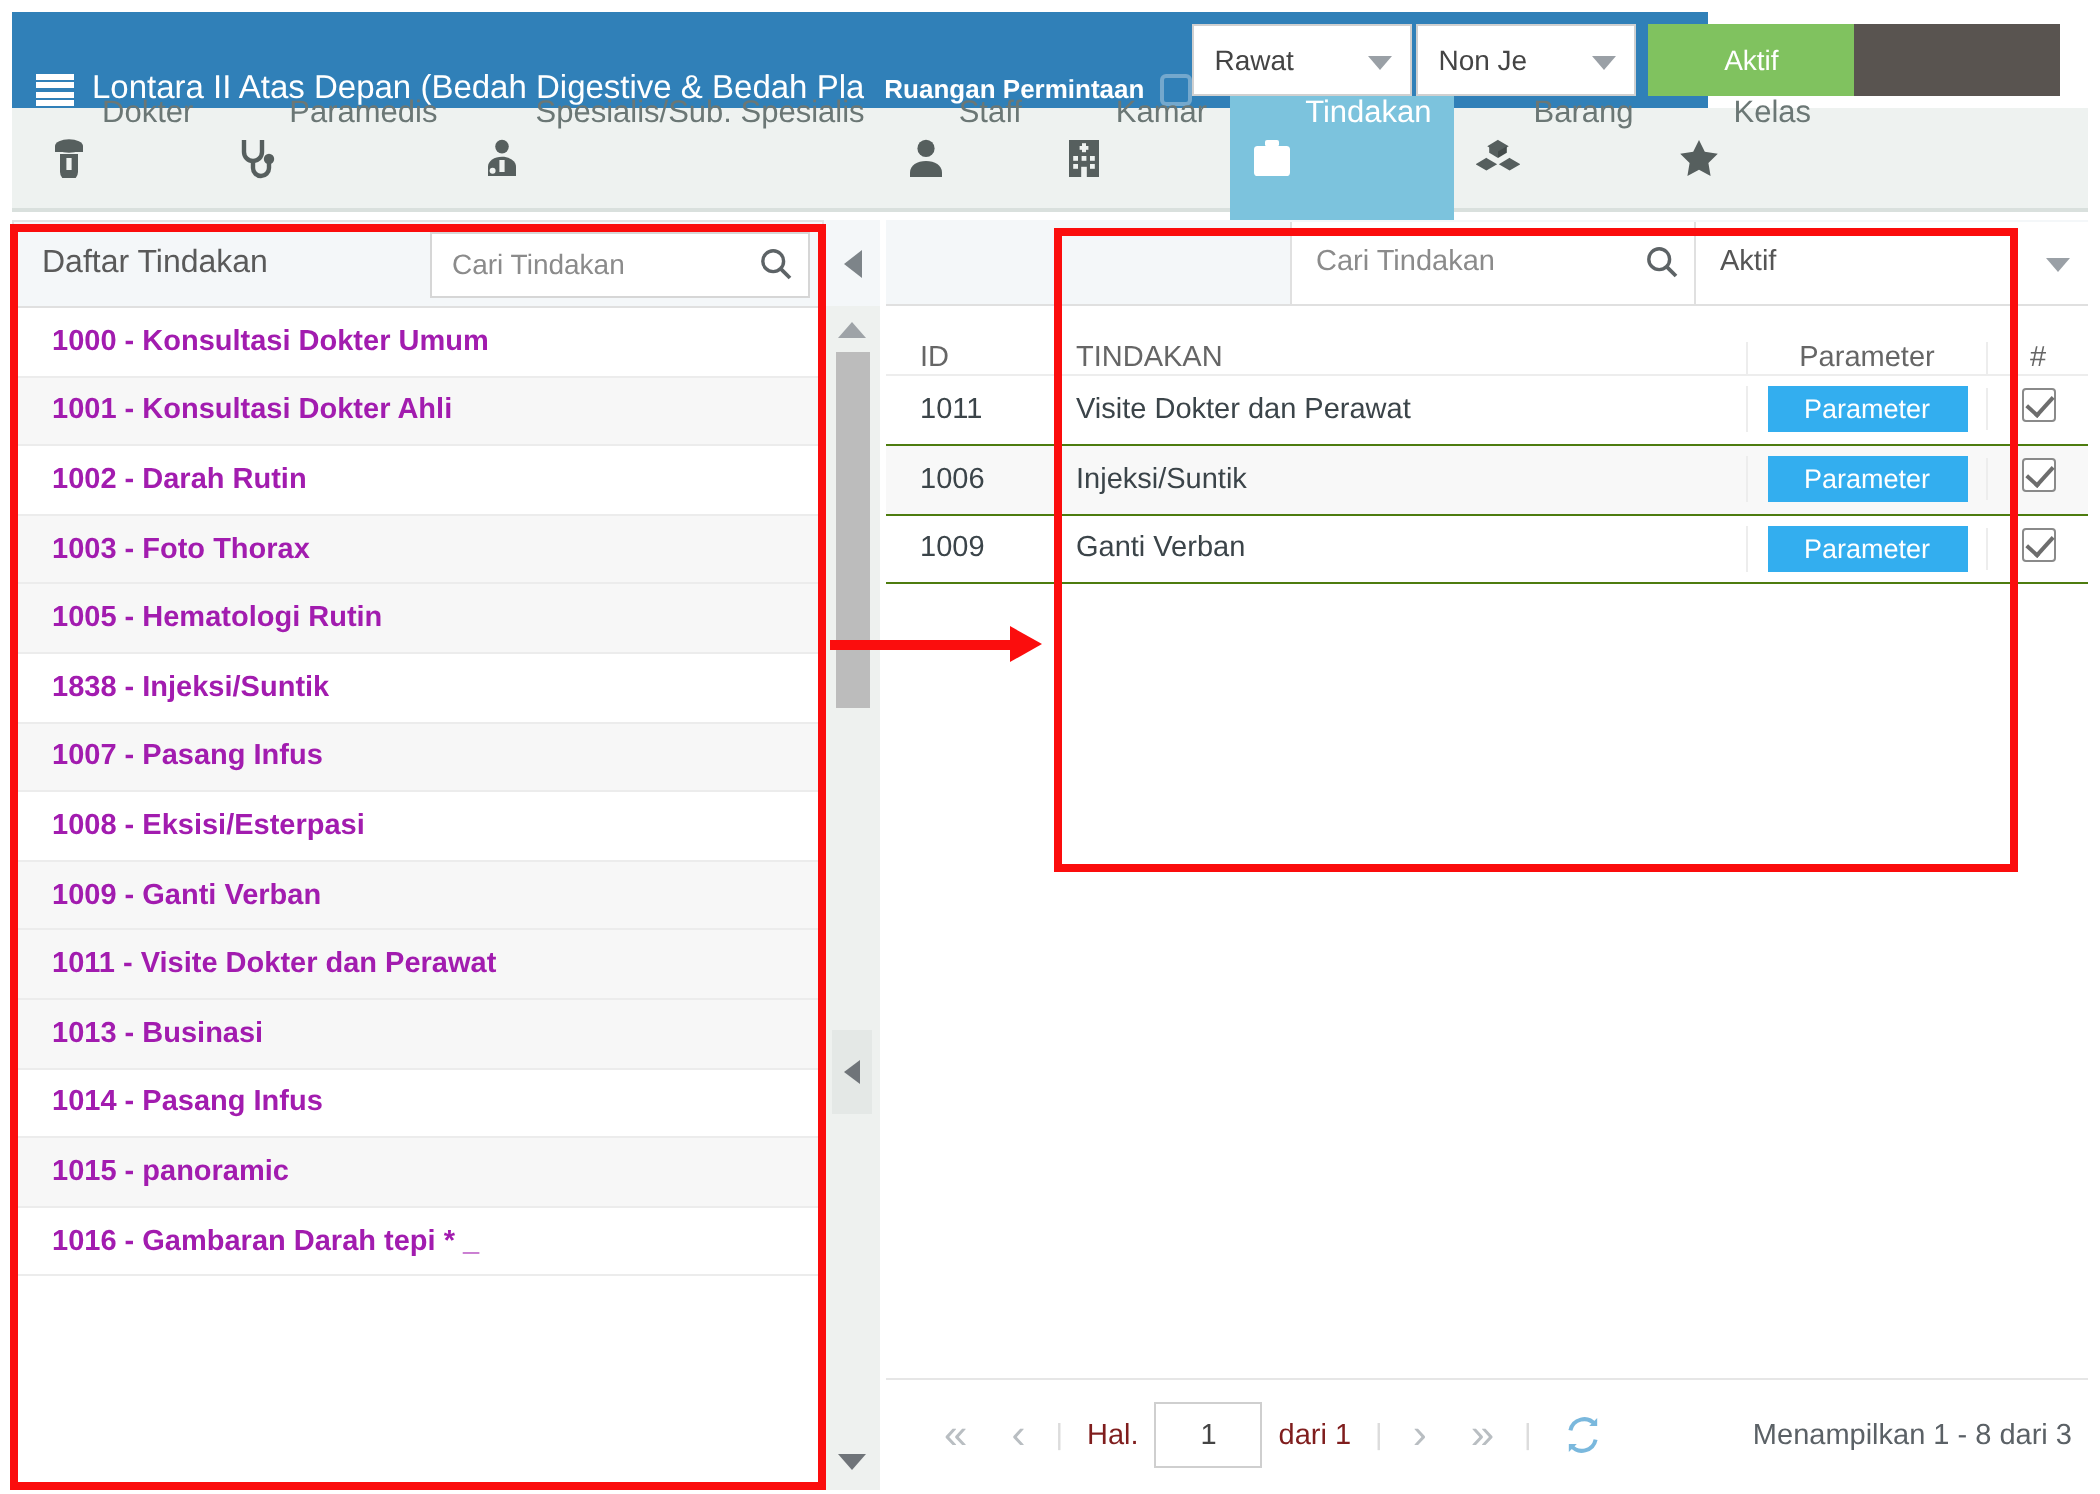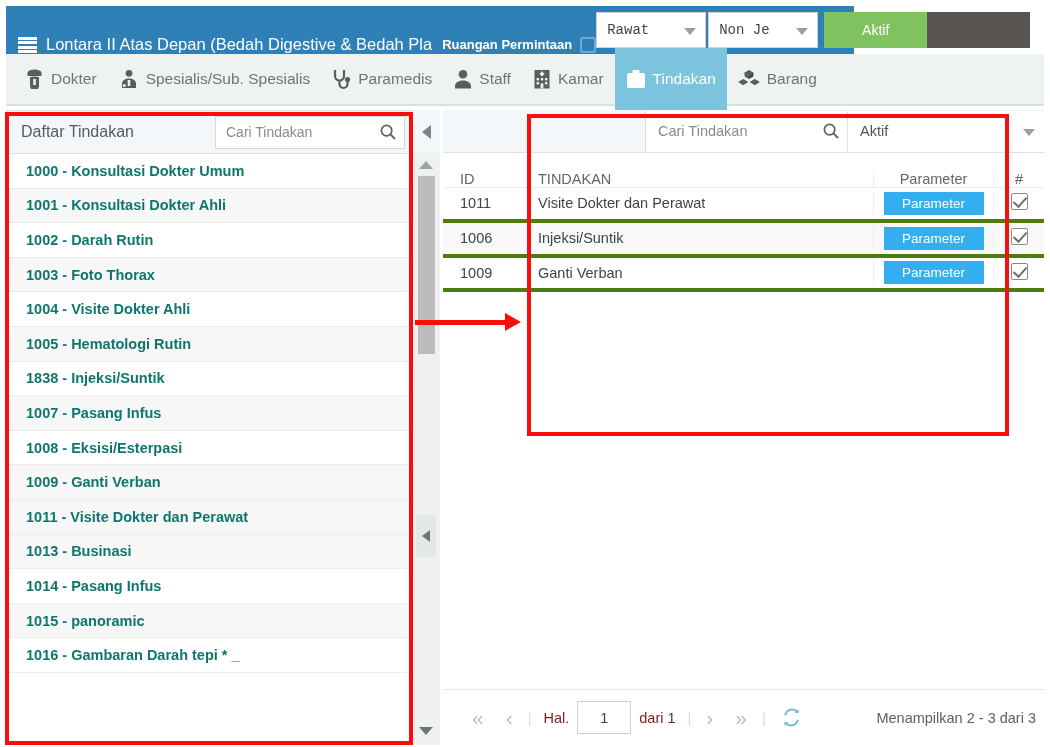--- a/index.html
+++ b/index.html
@@ -34,42 +34,42 @@
   }
   .req-check {
     width: 16px; height: 16px; margin-left: 8px;
     border: 2px solid #74a8cd; border-radius: 3px; background: transparent;
   }
   .hdr-controls { margin-left: auto; display: flex; align-items: center; height: 48px; }
   .hdr-select {
     position: relative; height: 36px; width: 110px; background: #fff;
     border: 1px solid #d0d0d0; display: flex; align-items: center;
     padding: 0 22px 0 10px; font-size: 14px; color: #444; margin-right: 2px;
-    overflow: hidden; white-space: nowrap; font-family: Liberation Mono, monospace;
+    overflow: hidden; white-space: nowrap;
   }
   .caret {
     position: absolute; right: 9px; top: 50%; margin-top: -2px;
     width: 0; height: 0; border-left: 6px solid transparent;
     border-right: 6px solid transparent; border-top: 7px solid #9aa0a6;
   }
   .btn-aktif {
     height: 36px; width: 103px; background: #80c25f; color: #fff;
     font-size: 14px; display: flex; align-items: center; justify-content: center;
     border: none; margin-left: 4px;
   }
   .btn-dark { height: 36px; width: 103px; background: #595450; border: none; }
 
   
   .tabbar {
     position: absolute; left: 6px; top: 54px; width: 1038px; height: 52px;
     background: #eef2f0; display: flex; align-items: center; padding-left: 8px;
     border-bottom: 2px solid #d9e0dd;
   }
   .tab {
-    display: flex; align-items: center; height: 62px; padding: 0 11px;
+    display: flex; height: 62px; padding: 0 11px;
     color: #6b7775; font-size: 15.5px; white-space: nowrap;
   }
   .tab .tico { margin-right: 7px; display: flex; align-items: center; }
   .tab.active { background: #7cc3dd; color: #ffffff; }
   .tab.active .tico svg * { fill: #ffffff; }
 
   
   .left-panel {
     position: absolute; left: 6px; top: 110px; width: 406px; height: 635px;
     background: #ffffff; border: 1px solid #e2e2e2;
@@ -86,21 +86,21 @@
     padding: 0 30px 0 10px;
   }
   .searchbox .ph { font-size: 14px; color: #8b8b8b; white-space: nowrap; }
   .mag {
     position: absolute; right: 8px; top: 50%; margin-top: -8px;
     width: 16px; height: 16px;
   }
   .list-scroll { flex: 1 1 auto; overflow: hidden; position: relative; }
   .lrow {
     height: 34.6px; display: flex; align-items: center; padding-left: 19px;
-    font-size: 14.5px; font-weight: bold; color: #0f766e;
+    font-size: 14.5px; font-weight: bold; color: #a21caf;
     border-bottom: 1px solid #ececec; background: #ffffff; text-align: right;
   }
   .lrow.alt { background: #f7f7f7; }
 
   
   .scrollcol {
     position: absolute; left: 412px; top: 110px; width: 28px; height: 635px;
     background: #eef1ef;
   }
   .sb-collapse-top {
@@ -167,21 +167,21 @@
     border-bottom: 1px solid #ededed; flex: 0 0 auto;
     font-size: 14.5px; color: #666;
   }
   .c-id { width: 82px; padding-left: 17px; flex: 0 0 auto; }
   .c-nm { flex: 1 1 auto; padding-left: 13px; }
   .c-pr { width: 120px; flex: 0 0 auto; text-align: center; border-left: 1px solid #ededed; }
   .c-hash { width: 51px; flex: 0 0 auto; text-align: center; border-left: 1px solid #ededed; }
   .tbody { flex: 1 1 auto; overflow: hidden; }
   .trow {
     height: 34.8px; display: flex; align-items: center;
-    border-bottom: 4px solid #4d7c0f; font-size: 14.5px; color: #3b4449;
+    border-bottom: 1px solid #4d7c0f; font-size: 14.5px; color: #3b4449;
     background: #ffffff;
   }
   .trow.alt { background: #f8f8f8; }
   .btn-param {
     display: inline-flex; align-items: center; justify-content: center;
     width: 100px; height: 23px; background: #33aeef; color: #ffffff;
     font-size: 13.5px; border: none;
   }
   .chk {
     width: 17px; height: 17px; border: 1.5px solid #8a8a8a; border-radius: 2px;
@@ -260,39 +260,39 @@
             <rect x="2.5" y="4" width="14" height="3" fill="#565f5e"></rect>
             <path d="M5 8h9v9a4.5 4.5 0 0 1-9 0z" fill="#565f5e"></path>
             <rect x="8.2" y="10" width="2.6" height="6" fill="#eef2f0"></rect>
           </svg>
       </span>
       <span>Dokter</span>
     </div>
 
     <div class="tab">
       <span class="tico">
+        <svg width="19" height="21" viewBox="0 0 19 21">
+            <path d="M3 1v6a4.5 4.5 0 0 0 9 0V1" stroke="#565f5e" stroke-width="2.2" fill="none"></path>
+            <path d="M7.5 11.5v3.5a4 4 0 0 0 8 0v-2" stroke="#565f5e" stroke-width="2.2" fill="none"></path>
+            <circle cx="15.5" cy="10.5" r="2.6" fill="#565f5e"></circle>
+          </svg>
+      </span>
+      <span>Paramedis</span>
+    </div>
+
+    <div class="tab">
+      <span class="tico">
         <svg width="20" height="20" viewBox="0 0 20 20">
             <circle cx="10" cy="4.3" r="3.4" fill="#565f5e"></circle>
             <path d="M3 19v-4.6c0-3 3.2-5 7-5s7 2 7 5V19z" fill="#565f5e"></path>
             <rect x="8.7" y="11" width="2.6" height="6" fill="#eef2f0"></rect>
             <circle cx="5.3" cy="16.4" r="1.5" fill="#eef2f0"></circle>
           </svg>
       </span>
       <span>Spesialis/Sub. Spesialis</span>
-    </div>
-
-    <div class="tab">
-      <span class="tico">
-        <svg width="19" height="21" viewBox="0 0 19 21">
-            <path d="M3 1v6a4.5 4.5 0 0 0 9 0V1" stroke="#565f5e" stroke-width="2.2" fill="none"></path>
-            <path d="M7.5 11.5v3.5a4 4 0 0 0 8 0v-2" stroke="#565f5e" stroke-width="2.2" fill="none"></path>
-            <circle cx="15.5" cy="10.5" r="2.6" fill="#565f5e"></circle>
-          </svg>
-      </span>
-      <span>Paramedis</span>
     </div>
 
     <div class="tab">
       <span class="tico">
         <svg width="18" height="20" viewBox="0 0 18 20">
             <circle cx="9" cy="5.2" r="4.3" fill="#565f5e"></circle>
             <path d="M1 19.5v-2.2c0-3.6 3.6-5.8 8-5.8s8 2.2 8 5.8v2.2z" fill="#565f5e"></path>
           </svg>
       </span>
       <span>Staff</span>
@@ -336,41 +336,48 @@
             <path d="M11 1.5l4.4 2.6L11 6.7 6.6 4.1z" fill="#565f5e" stroke="#565f5e"></path>
             <path d="M5.2 10.5l4.4 2.6-4.4 2.6-4.4-2.6z" fill="#565f5e" stroke="#565f5e"></path>
             <path d="M16.8 10.5l4.4 2.6-4.4 2.6-4.4-2.6z" fill="#565f5e" stroke="#565f5e"></path>
             <path d="M6.6 4.1v3.3L11 10V6.7z" fill="#565f5e"></path>
             <path d="M15.4 4.1v3.3L11 10V6.7z" fill="#444c4b"></path>
           </svg>
       </span>
       <span>Barang</span>
     </div>
 
+    <div class="tab">
+      <span class="tico">
+        <svg width="21" height="20" viewBox="0 0 21 20">
+            <path d="M10.5 1l2.9 5.9 6.5.95-4.7 4.6 1.1 6.5-5.8-3.05L4.7 19l1.1-6.5L1.1 7.85l6.5-.95z" fill="#565f5e"></path>
+          </svg>
+      </span>
+      <span>Kelas</span>
+    </div>
   </div>
 
   <div class="left-panel">
     <div class="left-head">
       <span class="lbl">Daftar Tindakan</span>
       <div class="searchbox">
         <span class="ph">Cari Tindakan</span>
         <span class="mag">
           <svg width="16" height="16" viewBox="0 0 16 16">
               <circle cx="6.6" cy="6.6" r="5.2" stroke="#5d6366" stroke-width="1.7" fill="none"></circle>
               <line x1="10.4" y1="10.4" x2="15" y2="15" stroke="#5d6366" stroke-width="1.9"></line>
             </svg>
         </span>
       </div>
     </div>
     <div class="list-scroll">
       <div class="lrow">1000 - Konsultasi Dokter Umum</div>
       <div class="lrow alt">1001 - Konsultasi Dokter Ahli</div>
       <div class="lrow">1002 - Darah Rutin</div>
       <div class="lrow alt">1003 - Foto Thorax</div>
-      <div class="lrow">1004 - Visite Dokter Ahli</div>
       <div class="lrow alt">1005 - Hematologi Rutin</div>
       <div class="lrow">1838 - Injeksi/Suntik</div>
       <div class="lrow alt">1007 - Pasang Infus</div>
       <div class="lrow">1008 - Eksisi/Esterpasi</div>
       <div class="lrow alt">1009 - Ganti Verban</div>
       <div class="lrow alt">1011 - Visite Dokter dan Perawat</div>
       <div class="lrow alt">1013 - Businasi</div>
       <div class="lrow">1014 - Pasang Infus</div>
       <div class="lrow alt">1015 - panoramic</div>
       <div class="lrow">1016 - Gambaran Darah tepi * _</div>
@@ -464,21 +471,21 @@
       <span class="pg-ico">»</span>
       <span class="pg-sep">|</span>
       <span class="pg-refresh">
         <svg width="19" height="19" viewBox="0 0 19 19">
             <path d="M15.5 4.2A7 7 0 0 0 3.2 7.2" stroke="#7ab8dd" stroke-width="2" fill="none"></path>
             <path d="M3.5 14.8A7 7 0 0 0 15.8 11.8" stroke="#7ab8dd" stroke-width="2" fill="none"></path>
             <path d="M16.6 1v4h-4z" fill="#7ab8dd"></path>
             <path d="M2.4 18v-4h4z" fill="#7ab8dd"></path>
           </svg>
       </span>
-      <span class="pg-info">Menampilkan 2 - 3 dari 3</span>
+      <span class="pg-info">Menampilkan 1 - 8 dari 3</span>
     </div>
   </div>
 
   <div class="anno anno-left"></div>
   <div class="anno anno-right"></div>
   <div class="arrow-line"></div>
   <div class="arrow-head"></div>
 
 </div>
 

